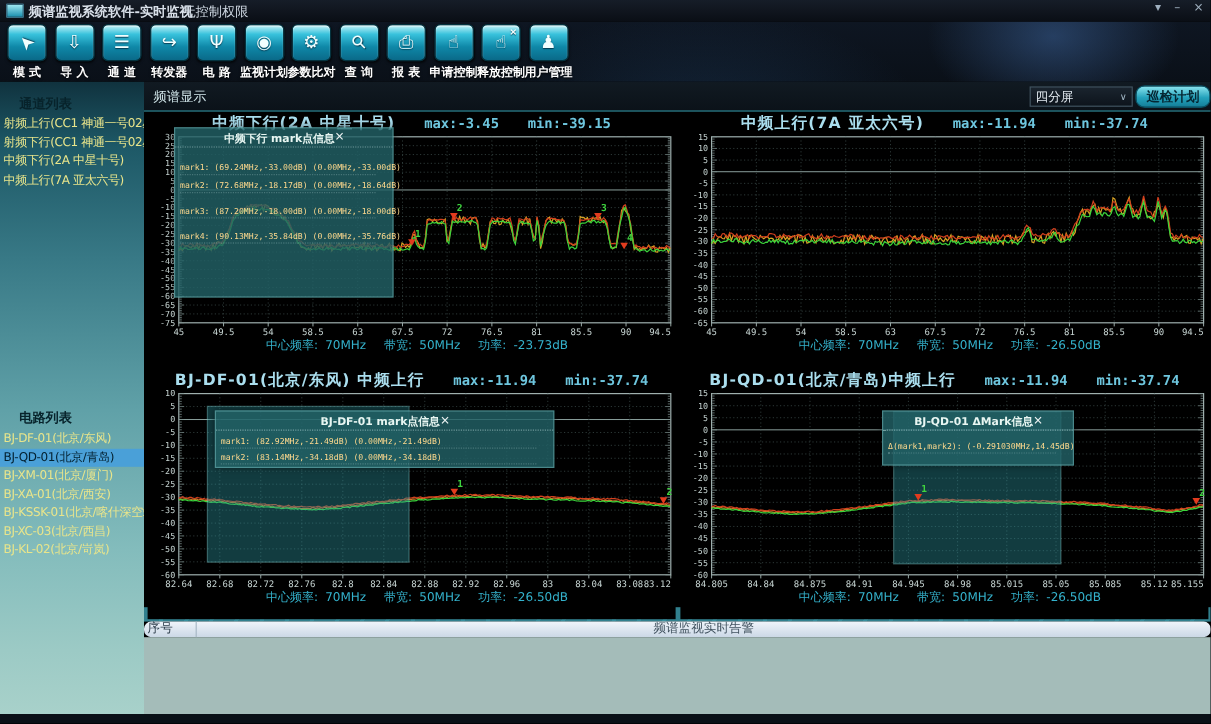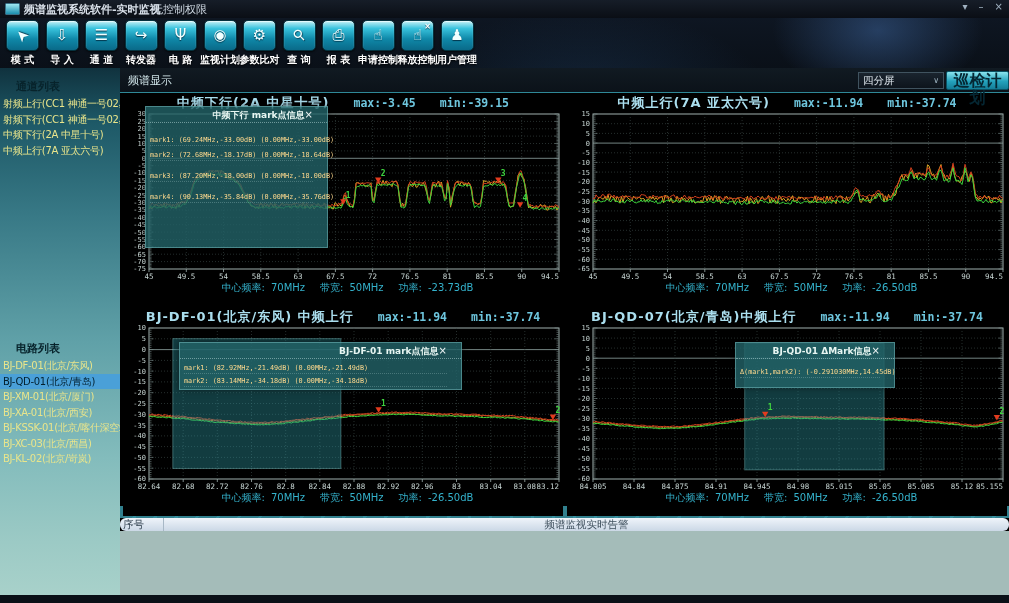--- a/index.html
+++ b/index.html
@@ -42,21 +42,21 @@
   #view-bar{position:absolute;left:120px;top:68px;right:0;height:24px;
     background:linear-gradient(#111a22,#0b1219);border-bottom:1px solid #2f8897;z-index:10;}
   #tab-spectrum{position:absolute;left:8px;top:5px;font-size:11px;color:#d2e6ea;}
   #layout-select{position:absolute;left:738px;top:4px;width:76px;height:15px;
     background:linear-gradient(#1a242e,#0d141c);border:1px solid #40535f;color:#e2eaf0;
     font-size:10.5px;display:flex;align-items:center;justify-content:space-between;
     padding:0 4px;cursor:pointer;}
   #layout-select .chev{font-size:8px;color:#9fb4c2;}
   #patrol-btn{position:absolute;left:826px;top:3px;width:61px;height:17px;
     background:linear-gradient(#8ae4ee,#24a2bc 55%,#147e98);border:1px solid #0a5163;
-    border-radius:2px;color:#052733;font-size:16px;font-weight:bold;text-align:center;
+    border-radius:8px;color:#052733;font-size:11px;font-weight:bold;text-align:center;
     line-height:17px;cursor:pointer;}
 
   
   #sidebar{position:absolute;left:0;top:68px;width:120px;height:527px;z-index:5;
     background:linear-gradient(180deg,#10323e 0%,#1d5866 10%,#387986 28%,#60a1a8 52%,#83bcbc 74%,#9ccac5 90%,#a8d1ca 100%);}
   .side-header{padding:3px 0 2px 16px;color:#07232b;font-weight:bold;font-size:11px;}
   .side-item{height:15.5px;line-height:15.5px;padding-left:3px;font-size:10px;letter-spacing:-0.3px;
     color:#e9e58b;white-space:nowrap;overflow:hidden;cursor:pointer;}
   .side-item.selected{background:#4aa0d8;color:#03202f;}
   #channel-block{position:absolute;left:0;right:0;top:8px;}
@@ -77,22 +77,22 @@
   svg text{font-family:"DejaVu Sans Mono",monospace;}
   svg .yl{font-size:7px;fill:#c6d4d2;}
   svg .xl{font-size:7.5px;fill:#c6d4d2;}
   .chart-status{height:13px;text-align:center;font-size:10px;color:#34b2cc;white-space:nowrap;}
   .chart-status span{margin:0 3px;}
   .chart-status .sk{margin-left:12px;}
 
   
   .tooltip{position:absolute;background:rgba(34,98,102,0.82);border:1px solid rgba(150,225,225,0.38);
     box-shadow:0 0 6px rgba(0,0,0,.5);z-index:9;}
-  .tt-head{display:flex;justify-content:flex-end;align-items:center;height:14px;
-    border-bottom:1px dotted rgba(210,240,240,.45);padding:1px 14px 0 5px;}
+  .tt-head{display:flex;justify-content:center;align-items:center;height:14px;
+    border-bottom:1px dotted rgba(210,240,240,.45);padding:1px 4px 0 5px;}
   .tt-title{font-size:9px;color:#e8f6f2;font-weight:bold;white-space:nowrap;}
   .tt-close{font-size:10px;color:#f0f6f6;cursor:pointer;line-height:10px;}
   .tt-lines{padding:2px 14px 0 4px;}
   .tt-line{font-size:6.8px;color:#ffda8e;font-family:"DejaVu Sans Mono",monospace;
     white-space:nowrap;border-bottom:1px dotted rgba(200,230,230,.25);padding-bottom:1px;}
 
   
   #alarm-strip{position:absolute;left:120px;top:506px;right:0;height:12px;z-index:4;
     background:repeating-linear-gradient(115deg,#31808e 0 16px,#37909f 16px 19px);}
   #alarm-header{position:absolute;left:120px;top:518px;right:0;height:13px;z-index:4;
@@ -1024,21 +1024,21 @@
           <span class="tt-close">×</span>
         </div>
         <div class="tt-lines">
           <div class="tt-line" style="margin-top: 3px;">mark1:  (82.92MHz,-21.49dB)  (0.00MHz,-21.49dB)</div>
           <div class="tt-line" style="margin-top: 3px;">mark2:  (83.14MHz,-34.18dB)  (0.00MHz,-34.18dB)</div>
         </div>
       </div>
     </div>
   <div class="chart-panel" id="chart3c">
       <div class="chart-head">
-        <span class="chart-title">BJ-QD-07(北京/青岛)中频上行</span>
+        <span class="chart-title">BJ-QD-01(北京/青岛)中频上行</span>
         <span class="chart-max">max:-11.94</span>
         <span class="chart-min">min:-37.74</span>
       </div>
       <svg class="chart-plot" width="440" height="166" viewBox="0 0 440 166">
         <rect x="26" y="3" width="410" height="151" fill="#000" stroke="#9fb0ae" stroke-width="1"></rect>
         <text class="yl" x="23" y="5.4" text-anchor="end">15</text>
         <line x1="26" y1="13.1" x2="436" y2="13.1" stroke="#3e4e4c" stroke-width="0.6" stroke-dasharray="1,2"></line>
         <text class="yl" x="23" y="15.5" text-anchor="end">10</text>
         <line x1="26" y1="23.1" x2="436" y2="23.1" stroke="#3e4e4c" stroke-width="0.6" stroke-dasharray="1,2"></line>
         <text class="yl" x="23" y="25.5" text-anchor="end">5</text>

